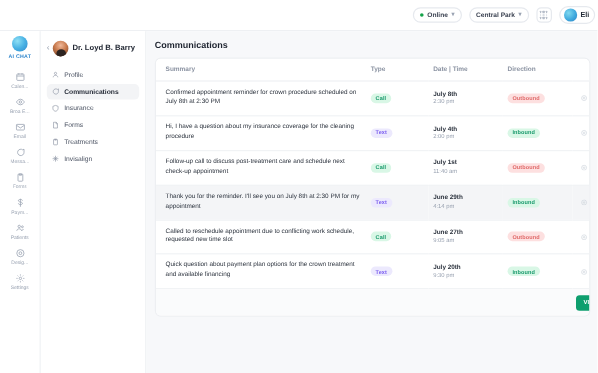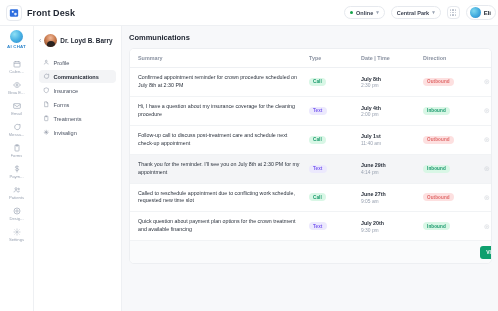--- a/index.html
+++ b/index.html
@@ -155,30 +155,20 @@
     padding: 3.5px 6px; border-radius: 3px; border:none;
     margin-right: -14px; white-space: nowrap;
   }
 </style>
 </head>
 <body>
 
 <div class="app">
 
   <div class="topbar">
-    <div class="brand">
-      <span class="brand-logo">
-        <svg width="10" height="10" viewBox="0 0 24 24">
-            <rect x="2" y="3" width="20" height="18" rx="3" fill="#2f6fe0"></rect>
-            <circle cx="9" cy="9" r="2.4" fill="#fff"></circle>
-            <circle cx="15.5" cy="14.5" r="3.2" fill="#fff" opacity=".85"></circle>
-          </svg>
-      </span>
-      <span class="brand-title">Front Desk</span>
-    </div>
     <div class="topbar-right">
       <div class="pill">
         <span class="dot-online"></span>
         <span>Online</span>
         <span class="chev">▾</span>
       </div>
       <div class="pill">
         <span>Central Park</span>
         <span class="chev">▾</span>
       </div>

